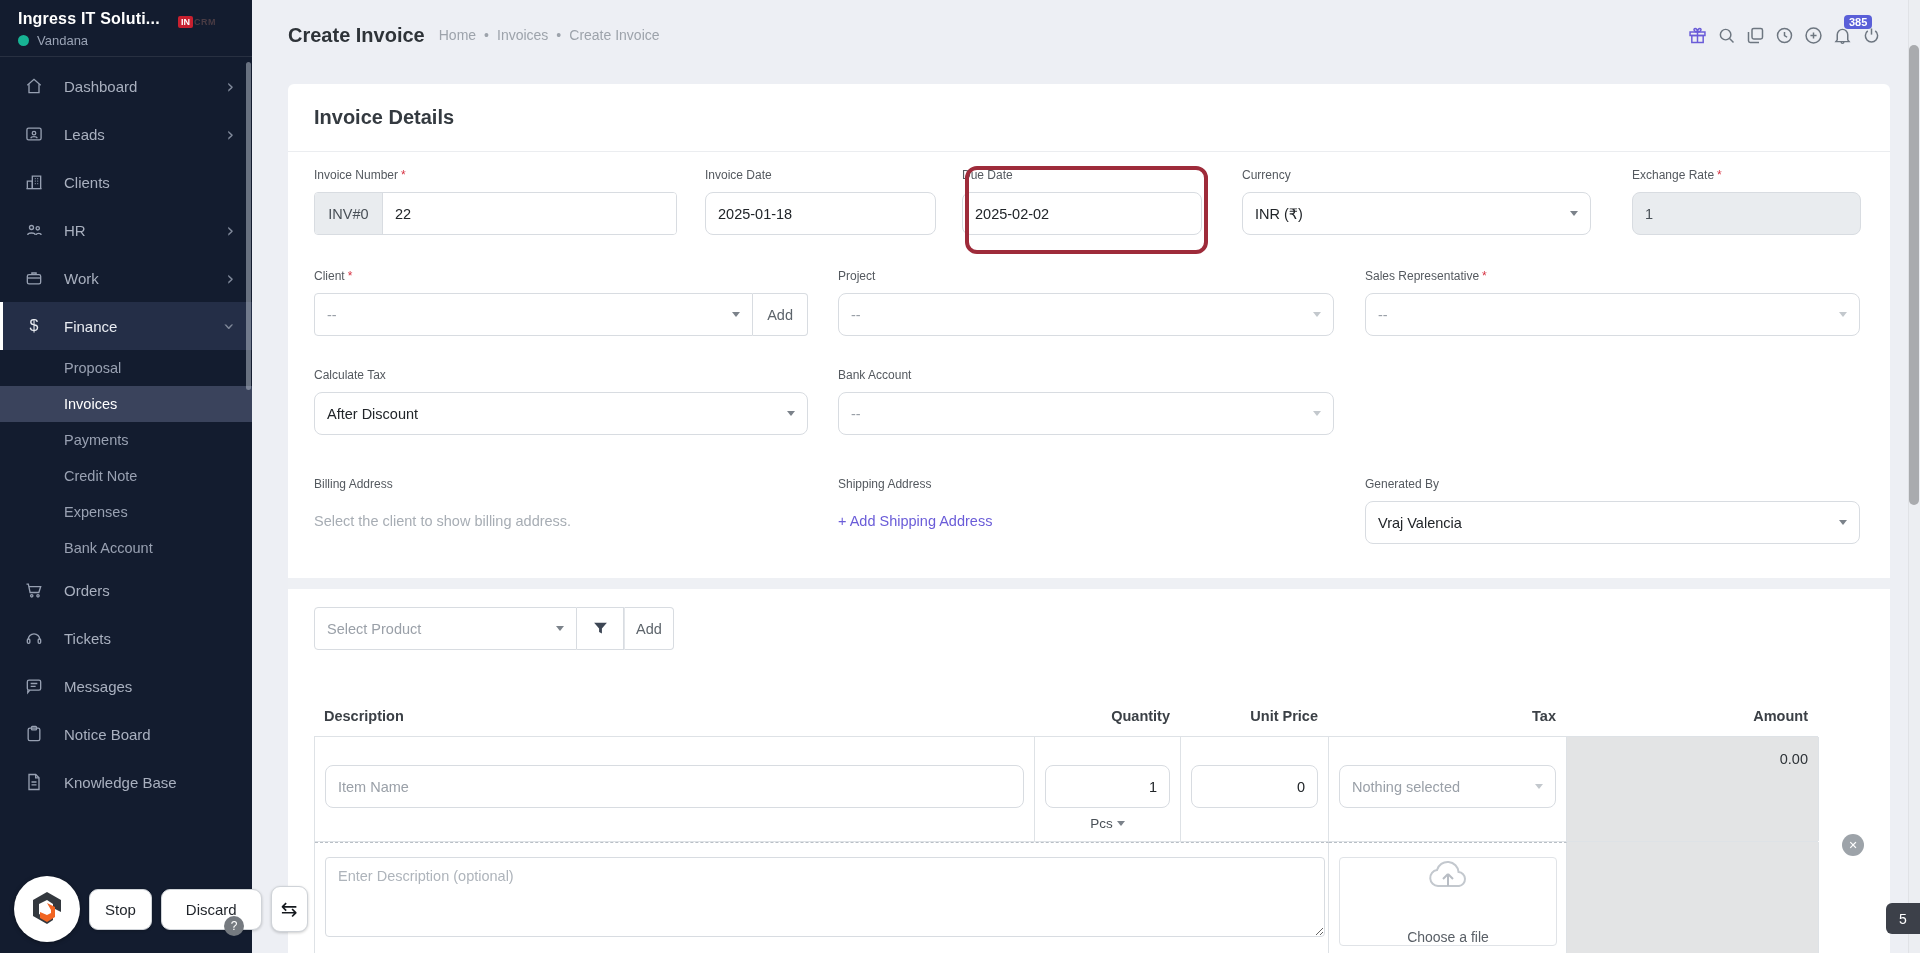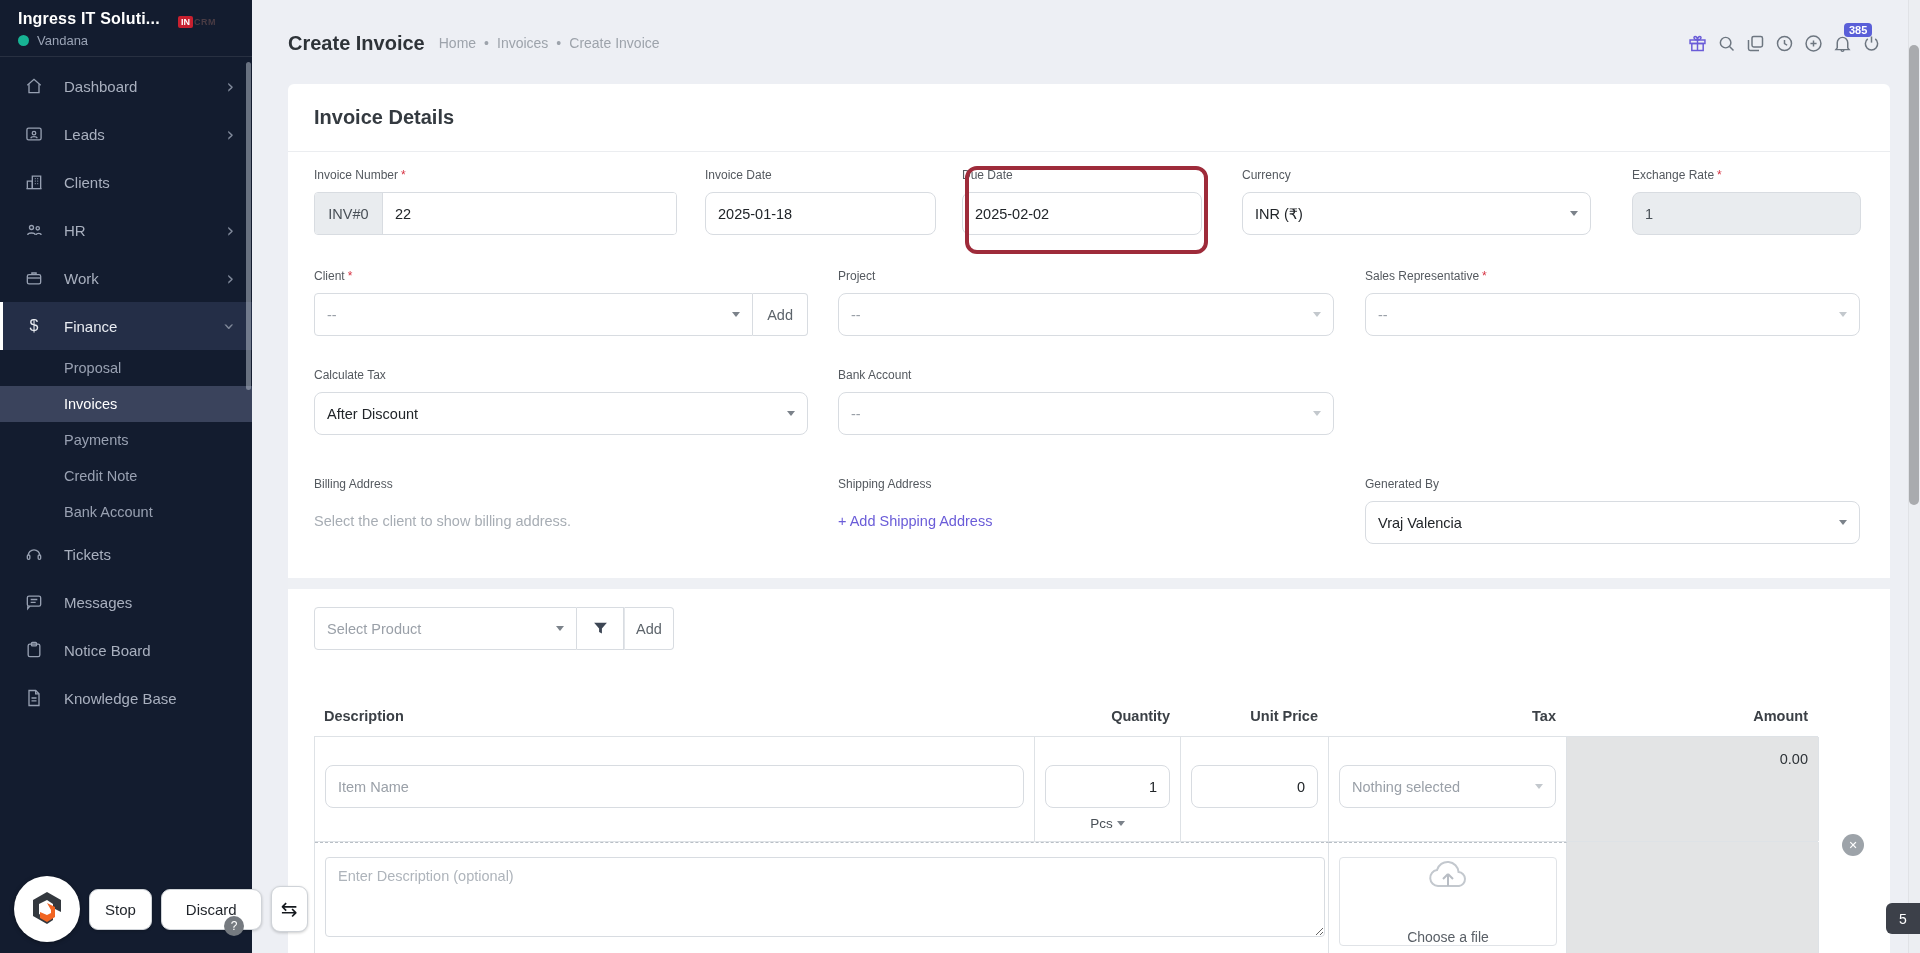--- a/index.html
+++ b/index.html
@@ -22,21 +22,21 @@
   .nav-item .lbl { flex:1; }
   .chev { color:#7e8798; font-size:19px; line-height:1; font-family:"DejaVu Sans",sans-serif; }
   .chev.down { transform:rotate(90deg); }
   .nav-item.active { background:#242e47; color:#e9ecf2; border-left:3px solid #fff; padding-left:21px; }
   .nav-item.active .ico-txt { color:#e9ecf2; }
   .sub-item { height:36px; display:flex; align-items:center; padding-left:64px; font-size:14.5px; color:#99a1b2; cursor:pointer; }
   .sub-item.active { background:#3a435c; color:#fff; }
   .side-thumb { position:absolute; right:1px; top:62px; width:5px; height:328px; background:rgba(190,197,210,.5); border-radius:3px; }
 
   
-  .topbar { position:absolute; left:252px; top:12px; width:1656px; height:62px; display:flex; align-items:center; }
+  .topbar { position:absolute; left:252px; top:4px; width:1656px; height:62px; display:flex; align-items:center; }
   .page-title { font-size:20px; font-weight:bold; color:#2e3338; margin-left:36px; }
   .breadcrumb { margin-left:14px; font-size:14px; color:#9da3ab; display:flex; gap:8px; align-items:center; }
   .top-icons { margin-left:auto; margin-right:26px; display:flex; align-items:center; gap:8px; }
   .tico { width:21px; height:21px; color:#6d7680; cursor:pointer; position:relative; }
   .tico.purple { color:#6a5cd8; }
   .badge-385 { position:absolute; top:-10px; left:12px; background:#5a5fd8; color:#fff; font-size:11px; font-weight:bold; padding:1px 5px; border-radius:4px; }
 
   
   .card { position:absolute; left:288px; top:84px; width:1602px; height:900px; background:#fff; border-radius:6px; padding:22px 26px; }
   .card-title { font-size:20px; font-weight:600; color:#343a40; padding-bottom:22px; }
@@ -189,22 +189,35 @@
     <div class="sub-item active">
         <span>Invoices</span>
       </div>
     <div class="sub-item">
         <span>Payments</span>
       </div>
     <div class="sub-item">
         <span>Credit Note</span>
       </div>
     <div class="sub-item">
+        <span>Expenses</span>
+      </div>
+    <div class="sub-item">
         <span>Bank Account</span>
       </div>
+    <div class="nav-item">
+      <span class="ico">
+          <svg viewBox="0 0 24 24" fill="none" stroke="currentColor" stroke-width="1.6">
+            <path d="M3 5h2.2l2.1 10h10.5L20 8H6"></path>
+            <circle cx="9.3" cy="19" r="1.4"></circle>
+            <circle cx="16.8" cy="19" r="1.4"></circle>
+          </svg>
+        </span>
+      <span class="lbl">Orders</span>
+    </div>
     <div class="nav-item">
       <span class="ico">
           <svg viewBox="0 0 24 24" fill="none" stroke="currentColor" stroke-width="1.6">
             <path d="M5 14a7 7 0 0 1 14 0"></path>
             <rect x="4" y="13" width="3" height="5.5" rx="1.3"></rect>
             <rect x="17" y="13" width="3" height="5.5" rx="1.3"></rect>
           </svg>
         </span>
       <span class="lbl">Tickets</span>
     </div>

